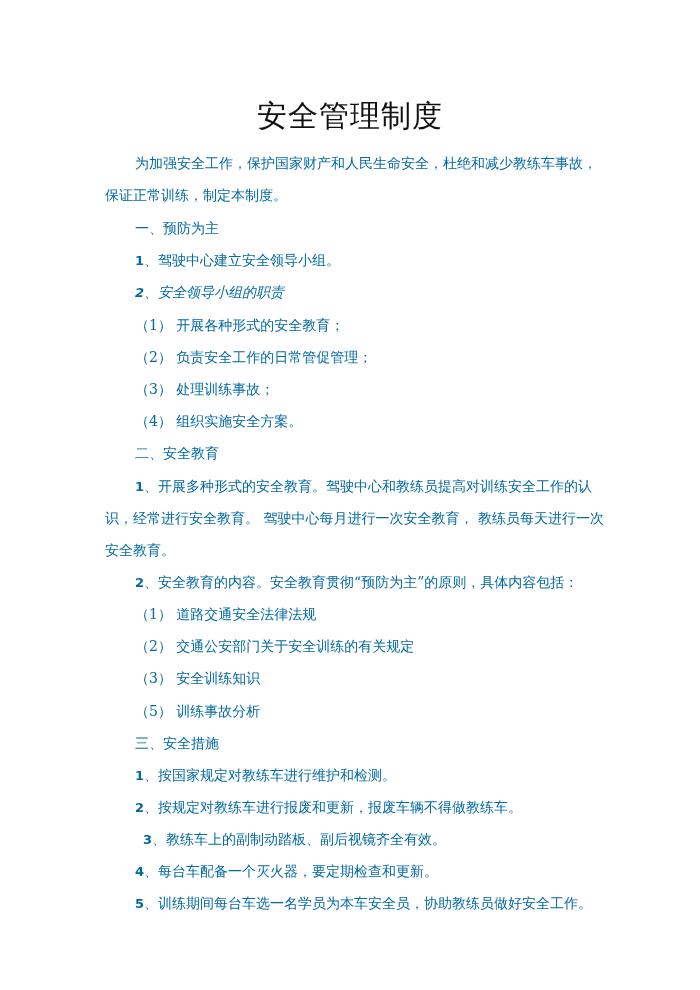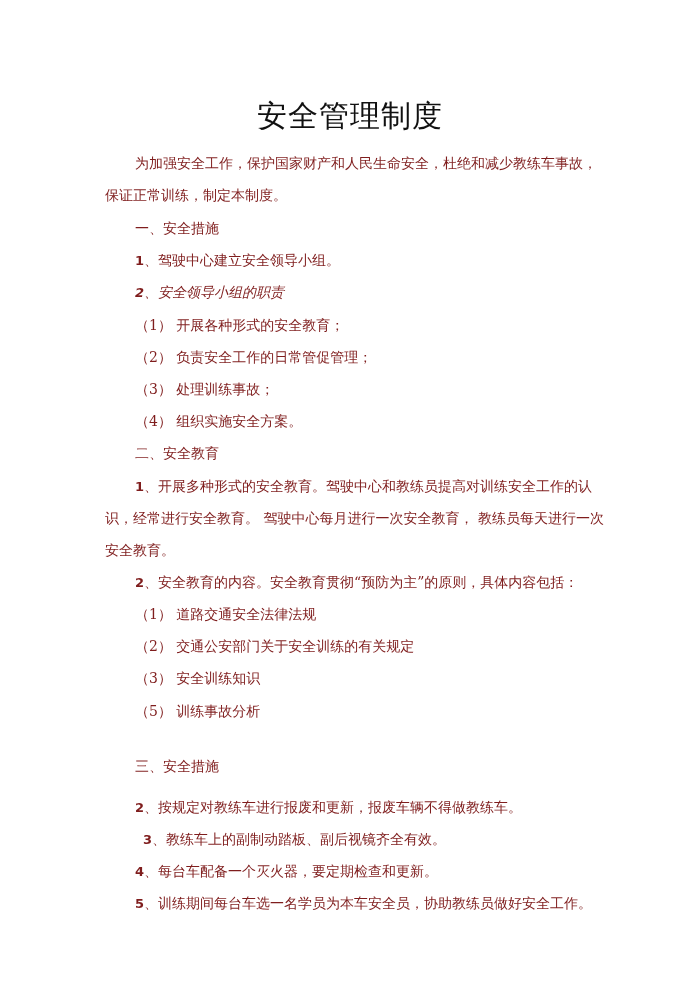--- a/index.html
+++ b/index.html
@@ -1,33 +1,33 @@
 <!DOCTYPE html>
 <html><head>
 <meta charset="utf-8">
 <style>
   html, body { margin: 0; padding: 0; background: #ffffff; }
   body { width: 700px; height: 990px; position: relative; overflow: hidden;
          font-family: "DejaVu Serif", "Liberation Serif", serif; color: #1a1a1a; }
   .page { position: absolute; left: 0; top: 0; width: 616px; height: 990px; }
   .title { position: absolute; left: 0; width: 700px; top: 96px; text-align: center;
            font-size: 30px; line-height: 40px; letter-spacing: 1px; color: #111; }
-  .line { position: absolute; font-size: 14px; line-height: 18px; white-space: nowrap; color: #7f1d1d; }
+  .line { position: absolute; font-size: 14px; line-height: 18px; white-space: nowrap; color: #0369a1; }
   .num { font-family: "DejaVu Sans", "Liberation Sans", sans-serif; font-weight: bold; font-size: 13px; }
 </style>
 </head>
 <body>
 
 <div class="page">
   <div class="title">安全管理制度</div>
 
   <div class="line" style="left:135px;top:154px;">为加强安全工作，保护国家财产和人民生命安全，杜绝和减少教练车事故，</div>
   <div class="line" style="left:105px;top:186px;">保证正常训练，制定本制度。</div>
 
-  <div class="line" style="left:135px;top:219px;">一、安全措施</div>
+  <div class="line" style="left:135px;top:219px;">一、预防为主</div>
   <div class="line" style="left:135px;top:251px;">
     <span class="num">1</span><span>、驾驶中心建立安全领导小组。</span>
   </div>
   <div class="line" style="left:135px;top:283px;font-style:italic;">
     <span class="num">2</span><span>、安全领导小组的职责</span>
   </div>
   <div class="line" style="left:135px;top:316px;">（1） 开展各种形式的安全教育；</div>
   <div class="line" style="left:135px;top:348px;">（2） 负责安全工作的日常管促管理；</div>
   <div class="line" style="left:135px;top:380px;">（3） 处理训练事故；</div>
   <div class="line" style="left:135px;top:412px;">（4） 组织实施安全方案。</div>
@@ -39,21 +39,24 @@
   <div class="line" style="left:105px;top:509px;">识，经常进行安全教育。 驾驶中心每月进行一次安全教育，    教练员每天进行一次</div>
   <div class="line" style="left:105px;top:541px;">安全教育。</div>
   <div class="line" style="left:135px;top:573px;">
     <span class="num">2</span><span>、安全教育的内容。安全教育贯彻“预防为主”的原则，具体内容包括：</span>
   </div>
   <div class="line" style="left:135px;top:605px;">（1） 道路交通安全法律法规</div>
   <div class="line" style="left:135px;top:637px;">（2） 交通公安部门关于安全训练的有关规定</div>
   <div class="line" style="left:135px;top:669px;">（3） 安全训练知识</div>
   <div class="line" style="left:135px;top:702px;">（5） 训练事故分析</div>
 
-  <div class="line" style="left:135px;top:734px;margin-top:23px;">三、安全措施</div>
+  <div class="line" style="left:135px;top:734px;">三、安全措施</div>
+  <div class="line" style="left:135px;top:766px;">
+    <span class="num">1</span><span>、按国家规定对教练车进行维护和检测。</span>
+  </div>
   <div class="line" style="left:135px;top:798px;">
     <span class="num">2</span><span>、按规定对教练车进行报废和更新，报废车辆不得做教练车。</span>
   </div>
   <div class="line" style="left:135px;top:830px;margin-left:8px;">
     <span class="num">3</span><span>、教练车上的副制动踏板、副后视镜齐全有效。</span>
   </div>
   <div class="line" style="left:135px;top:862px;">
     <span class="num">4</span><span>、每台车配备一个灭火器，要定期检查和更新。</span>
   </div>
   <div class="line" style="left:135px;top:894px;">

